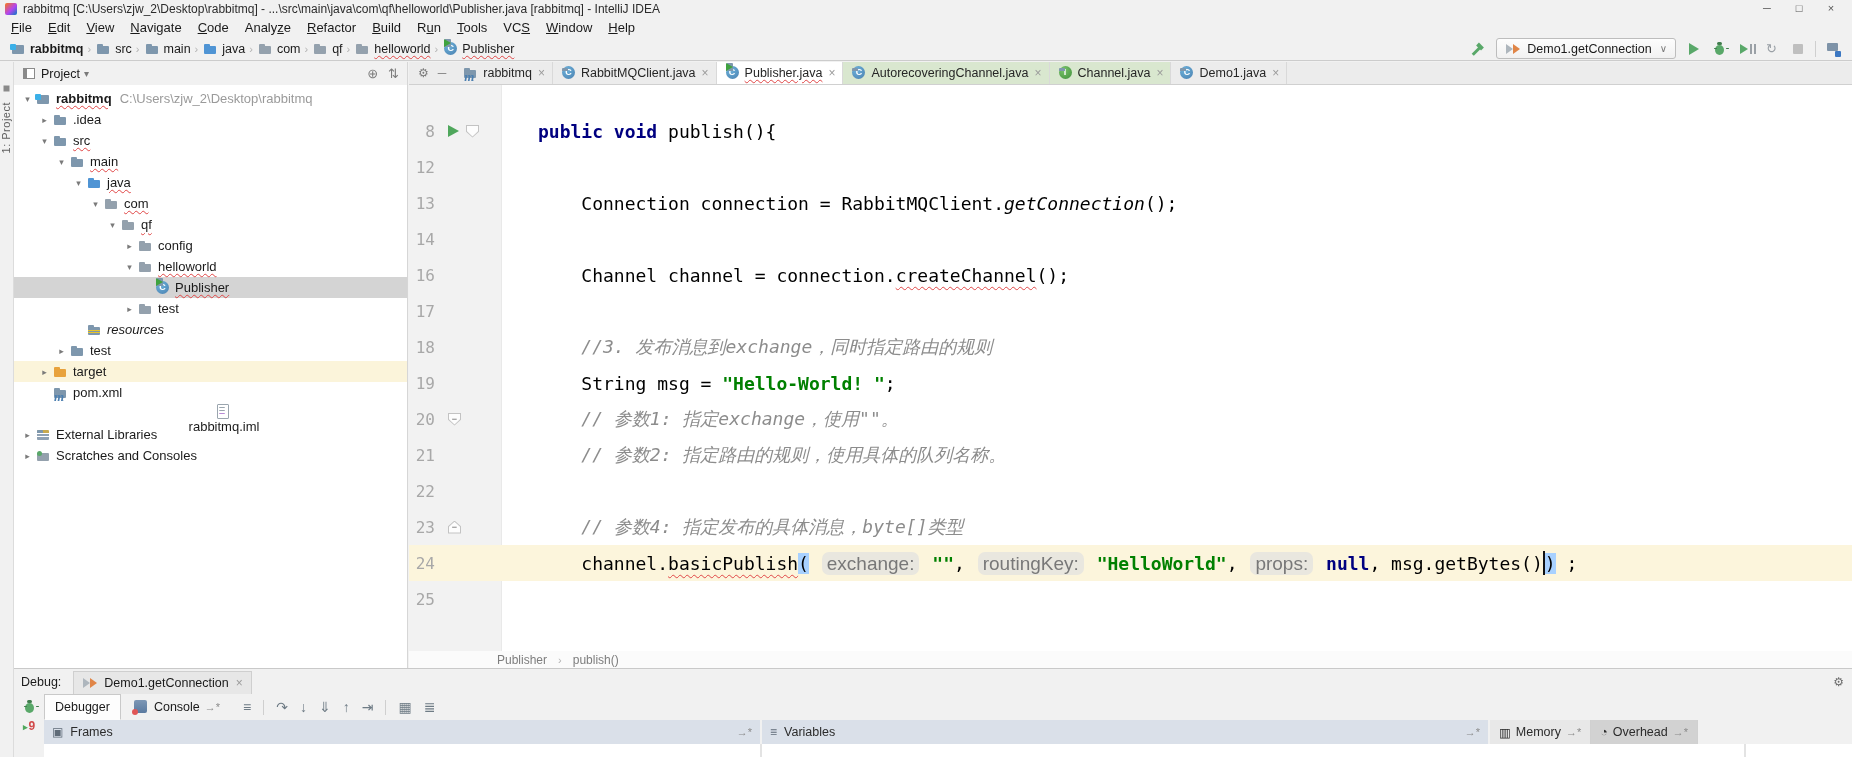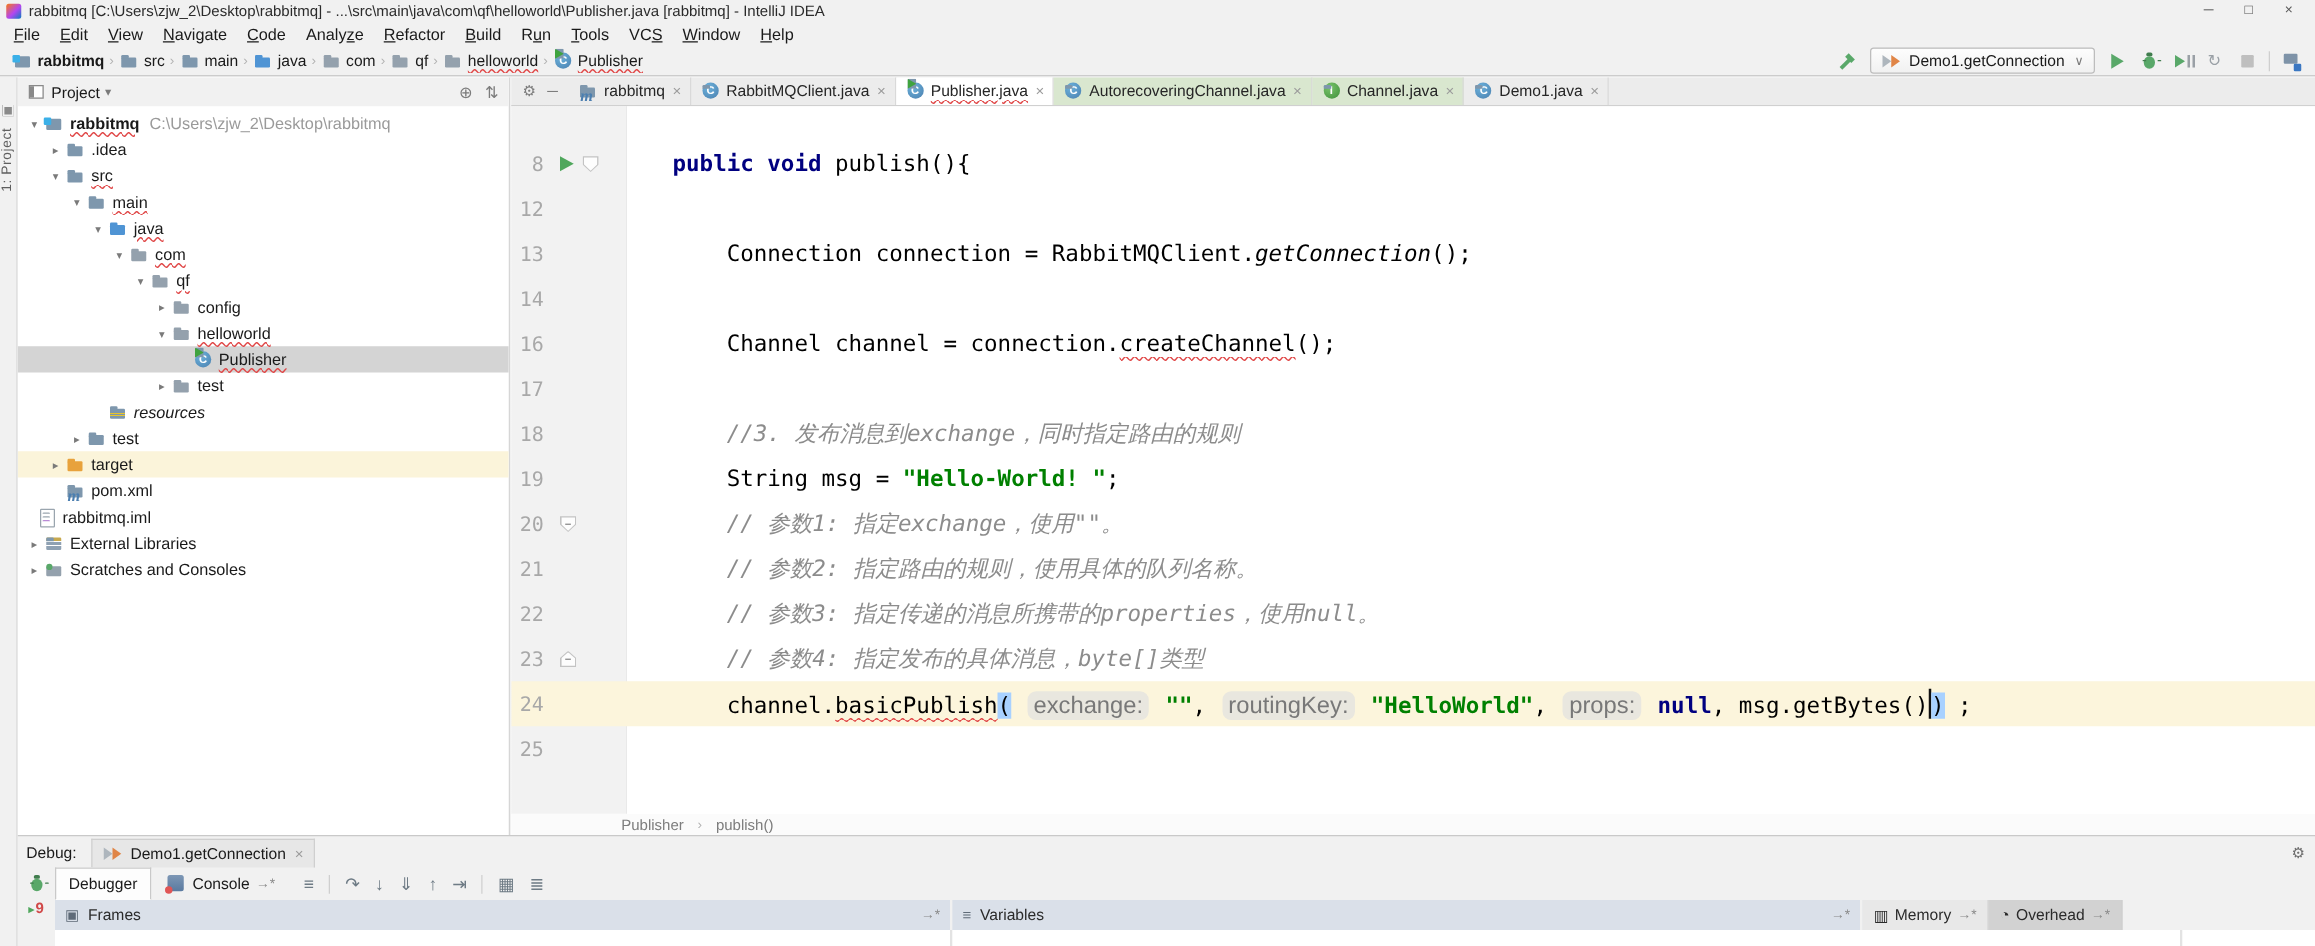--- a/index.html
+++ b/index.html
@@ -314,21 +314,21 @@
       <div class="trow hl" style="padding-left: 23px;">
         <span class="chev">▸</span>
         <span class="icon fbase i-folder-excluded-icon"></span>
         <span class="tlabel">target</span>
       </div>
       <div class="trow" style="padding-left: 23px;">
         <span class="chev"></span>
         <span class="icon fbase i-maven-icon"></span>
         <span class="tlabel">pom.xml</span>
       </div>
-      <div class="trow" style="">
+      <div class="trow" style="padding-left: 23px; flex-direction: column;">
         <span class="chev"></span>
         <span class="icon fbase i-iml-icon"></span>
         <span class="tlabel">rabbitmq.iml</span>
       </div>
       <div class="trow" style="padding-left: 6px;">
         <span class="chev">▸</span>
         <span class="icon fbase i-libraries-icon"></span>
         <span class="tlabel">External Libraries</span>
       </div>
       <div class="trow" style="padding-left: 6px;">
@@ -383,21 +383,21 @@
         <div class="cline"><span class="lnum">8</span><span class="lmark"><span class="runarrow"></span><span class="fold down"></span></span><span class="ctext"><span class="tk-kw">public void </span><span class="tk-plain">publish(){</span></span></div>
         <div class="cline"><span class="lnum">12</span><span class="lmark"></span></div>
         <div class="cline"><span class="lnum">13</span><span class="lmark"></span><span class="ctext"><span class="tk-plain">    Connection connection = RabbitMQClient.</span><span class="tk-italic">getConnection</span><span class="tk-plain">();</span></span></div>
         <div class="cline"><span class="lnum">14</span><span class="lmark"></span><span class="ctext"></span></div>
         <div class="cline"><span class="lnum">16</span><span class="lmark"></span><span class="ctext"><span class="tk-plain">    Channel channel = connection.</span><span class="tk-sq">createChannel</span><span class="tk-plain">();</span></span></div>
         <div class="cline"><span class="lnum">17</span><span class="lmark"></span><span class="ctext"></span></div>
         <div class="cline"><span class="lnum">18</span><span class="lmark"></span><span class="ctext"><span class="tk-cmt">    //3. 发布消息到exchange，同时指定路由的规则</span></span></div>
         <div class="cline"><span class="lnum">19</span><span class="lmark"></span><span class="ctext"><span class="tk-plain">    String msg = </span><span class="tk-str">"Hello-World! "</span><span class="tk-plain">;</span></span></div>
         <div class="cline"><span class="lnum">20</span><span class="lmark"><span class="fold down"><span class="foldtxt">−</span></span></span><span class="ctext"><span class="tk-cmt">    // 参数1: 指定exchange，使用""。</span></span></div>
         <div class="cline"><span class="lnum">21</span><span class="lmark"></span><span class="ctext"><span class="tk-cmt">    // 参数2: 指定路由的规则，使用具体的队列名称。</span></span></div>
-        <div class="cline"><span class="lnum">22</span><span class="lmark"></span><span class="ctext"><span class="tk-cmt">    // 参数3: 指定传递的消息所携带的properties，使用null。</span></span></div>
+        <div class="cline"><span class="lnum">22</span><span class="lmark"></span></div>
         <div class="cline"><span class="lnum">23</span><span class="lmark"><span class="fold up"><span class="foldtxt">−</span></span></span><span class="ctext"><span class="tk-cmt">    // 参数4: 指定发布的具体消息，byte[]类型</span></span></div>
         <div class="cline cur"><span class="lnum">24</span><span class="lmark"></span><span class="ctext"><span class="tk-plain">    channel.</span><span class="tk-sq">basicPublish</span><span class="tk-paren">(</span><span class="tk-plain"> </span><span class="tk-hint">exchange:</span><span class="tk-plain"> </span><span class="tk-str">""</span><span class="tk-plain">, </span><span class="tk-hint">routingKey:</span><span class="tk-plain"> </span><span class="tk-str">"HelloWorld"</span><span class="tk-plain">, </span><span class="tk-hint">props:</span><span class="tk-plain"> </span><span class="tk-kw">null</span><span class="tk-plain">, msg.getBytes()</span><span class="caret"></span><span class="tk-paren">)</span><span class="tk-plain"> ;</span></span></div>
         <div class="cline"><span class="lnum">25</span><span class="lmark"></span><span class="ctext"></span></div>
       </div>
   </div>
   <div class="ebreadcrumb" id="ecrumb">
       <span>Publisher</span>
       <span class="crumb-sep">›</span>
       <span>publish()</span>
     </div>

